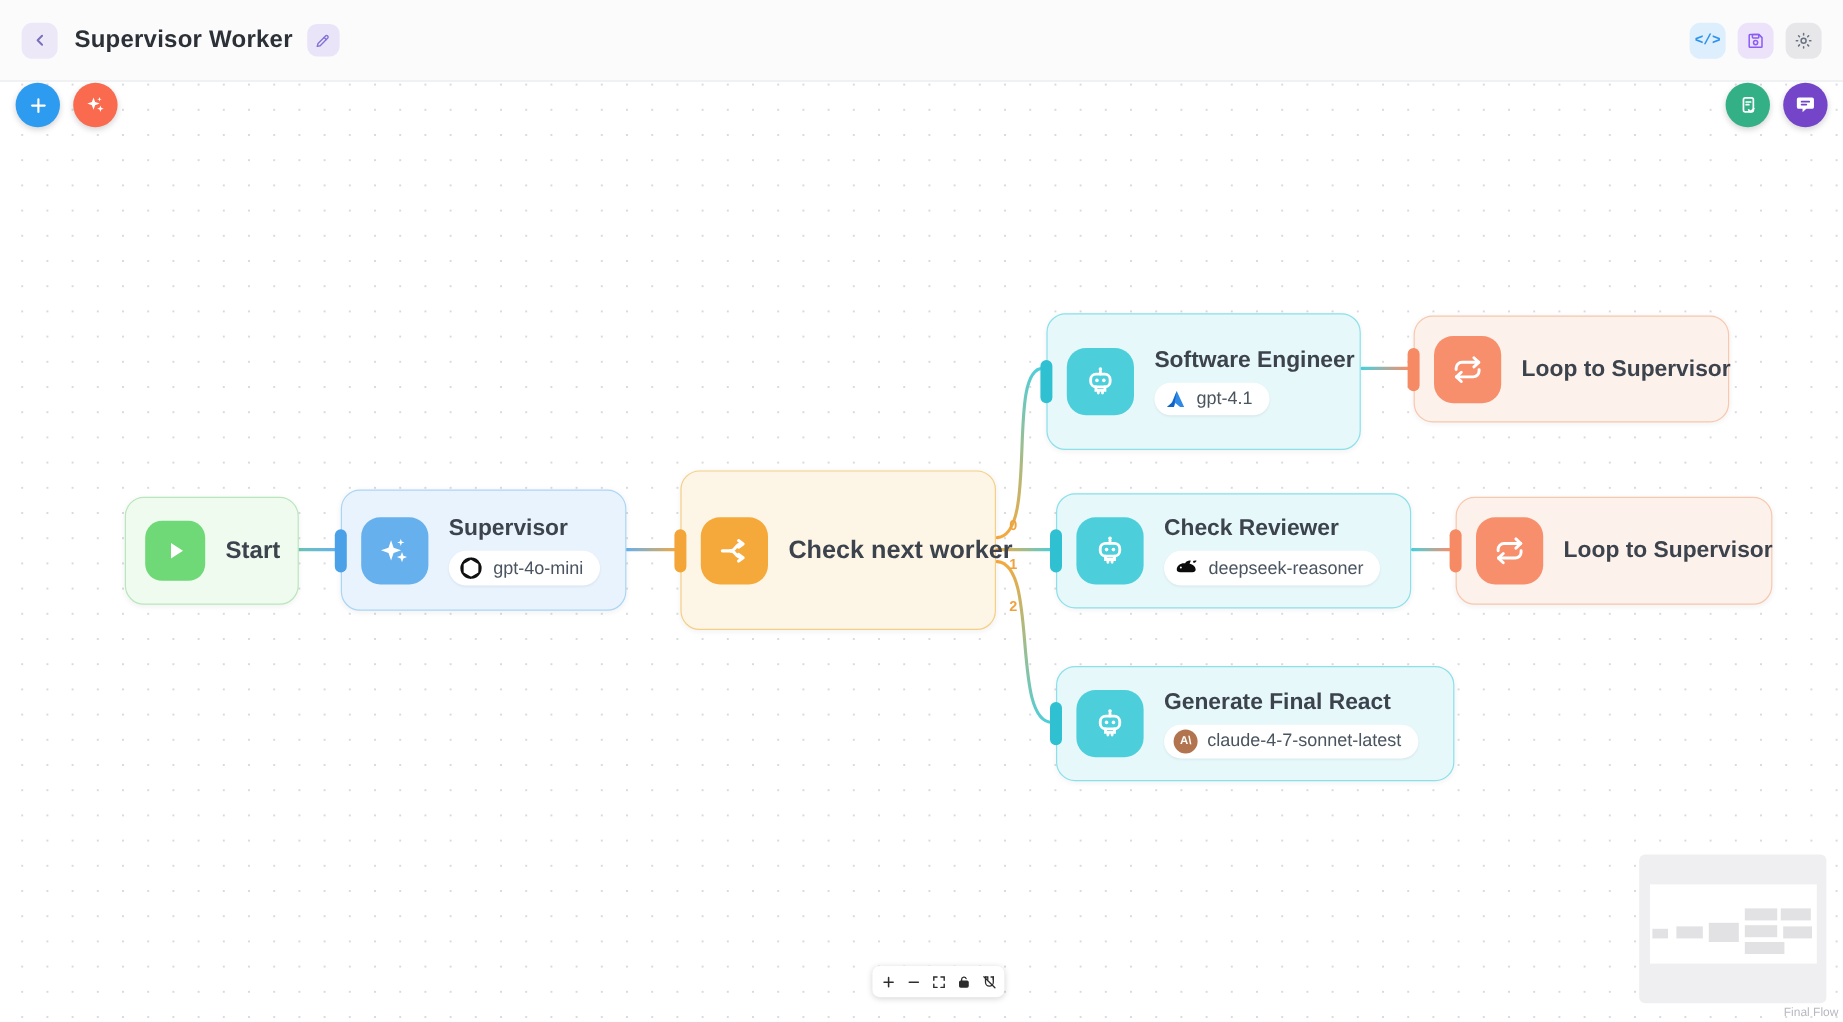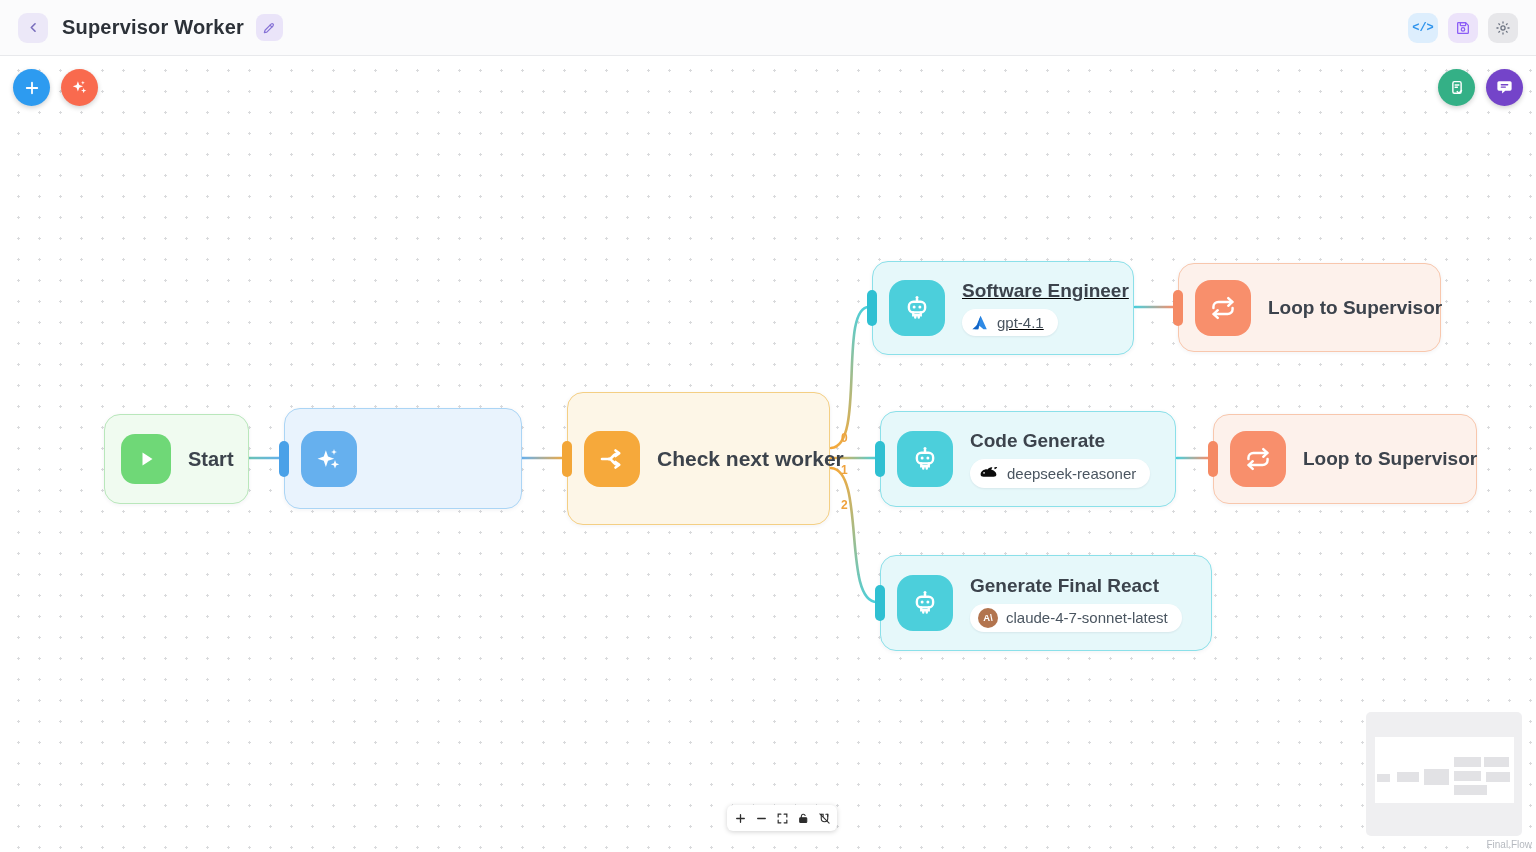--- a/index.html
+++ b/index.html
@@ -1,20 +1,20 @@
 <!DOCTYPE html>
 <html><head>
 <meta charset="utf-8">
 <style>
   * { margin:0; padding:0; box-sizing:border-box; }
   html,body { width:1536px; height:852px; font-family:"Liberation Sans", sans-serif; background:#ffffff; overflow:hidden; }
 
   
   .header {
-    position:absolute; top:0; left:0; width:1536px; height:56px;
+    position:absolute; top:0; left:0; width:1536px; height:68px;
     background:#fbfbfc; border-bottom:1px solid #e8e9ec;
     display:flex; align-items:center; padding:0 18px; z-index:20;
   }
   .hbtn {
     width:30px; height:30px; border-radius:9px; border:none; cursor:pointer;
     display:flex; align-items:center; justify-content:center; flex:0 0 auto;
   }
   .back-btn { background:#ece8f8; }
   .page-title { font-size:20px; font-weight:700; color:#2c3138; margin:0 12px 0 14px; letter-spacing:.2px; }
   .edit-btn { background:#eae4f9; width:27px; height:27px; border-radius:8px; }
@@ -220,37 +220,53 @@
 
   <div class="node p-blue" style="left:284px; top:356px; width:238px; height:101px;">
     <span class="handle handle-left h-blue"></span>
     <div class="tile tile-56 t-blue">
       <svg width="30" height="30" viewBox="0 0 24 24" fill="#fff">
           <path d="M9.5 5 L11.2 10 L16.2 11.7 L11.2 13.4 L9.5 18.4 L7.8 13.4 L2.8 11.7 L7.8 10 Z"></path>
           <path d="M16.8 12.8 L17.7 15.3 L20.2 16.2 L17.7 17.1 L16.8 19.6 L15.9 17.1 L13.4 16.2 L15.9 15.3 Z"></path>
           <path d="M16 4 L16.6 5.8 L18.4 6.4 L16.6 7 L16 8.8 L15.4 7 L13.6 6.4 L15.4 5.8 Z"></path>
         </svg>
     </div>
+    <div class="node-col">
+      <div class="node-title">Supervisor</div>
+      <div class="model-pill">
+        <svg width="21" height="21" viewBox="0 0 22 22" fill="none" stroke="#101010" stroke-width="1.7" stroke-linejoin="round">
+          <g transform="translate(11,11)">
+            <path d="M0 -8.4 A8.4 8.4 0 0 1 7.27 -4.2 L7.27 3.6"></path>
+            <path transform="rotate(60)" d="M0 -8.4 A8.4 8.4 0 0 1 7.27 -4.2 L7.27 3.6"></path>
+            <path transform="rotate(120)" d="M0 -8.4 A8.4 8.4 0 0 1 7.27 -4.2 L7.27 3.6"></path>
+            <path transform="rotate(180)" d="M0 -8.4 A8.4 8.4 0 0 1 7.27 -4.2 L7.27 3.6"></path>
+            <path transform="rotate(240)" d="M0 -8.4 A8.4 8.4 0 0 1 7.27 -4.2 L7.27 3.6"></path>
+            <path transform="rotate(300)" d="M0 -8.4 A8.4 8.4 0 0 1 7.27 -4.2 L7.27 3.6"></path>
+          </g>
+        </svg>
+        <span class="model-name">gpt-4o-mini</span>
+      </div>
+    </div>
   </div>
 
   <div class="node p-amber" style="left:567px; top:340px; width:263px; height:133px;">
     <span class="handle handle-left h-amber"></span>
     <div class="tile tile-56 t-amber">
       <svg width="30" height="30" viewBox="0 0 24 24" fill="none" stroke="#fff" stroke-width="2.1" stroke-linecap="round" stroke-linejoin="round">
         <path d="M4 12 H9.5"></path>
         <path d="M9.5 12 C13 12 12.5 7.4 17 7.4"></path>
         <path d="M9.5 12 C13 12 12.5 16.6 17 16.6"></path>
         <path d="M14.8 5.2 L17.8 7.4 L14.8 9.6"></path>
         <path d="M14.8 14.4 L17.8 16.6 L14.8 18.8"></path>
       </svg>
     </div>
     <div class="node-title title-lg">Check next worker</div>
   </div>
 
-  <div class="node p-teal" style="left:872px; top:209px; width:262px; height:94px;text-decoration:underline;">
+  <div class="node p-teal" style="left:872px; top:209px; width:262px; height:114px;">
     <span class="handle handle-left h-teal"></span>
     <div class="tile tile-56 t-teal">
       <svg width="30" height="30" viewBox="0 0 24 24" fill="none" stroke="#fff" stroke-width="1.9" stroke-linecap="round">
         <circle cx="12" cy="3.6" r="1.2" fill="#fff" stroke="none"></circle>
           <path d="M12 5 V7"></path>
         <rect x="5.5" y="7" width="13" height="8.5" rx="3.6"></rect>
         <circle cx="9.7" cy="11.2" r="1.2" fill="#fff" stroke="none"></circle>
           <circle cx="14.3" cy="11.2" r="1.2" fill="#fff" stroke="none"></circle>
         <path d="M9 15.5 V17.8 H15 V15.5"></path>
           <path d="M10.6 17.8 V19.6 M13.4 17.8 V19.6"></path>
@@ -275,21 +291,21 @@
         <circle cx="12" cy="3.6" r="1.2" fill="#fff" stroke="none"></circle>
           <path d="M12 5 V7"></path>
         <rect x="5.5" y="7" width="13" height="8.5" rx="3.6"></rect>
         <circle cx="9.7" cy="11.2" r="1.2" fill="#fff" stroke="none"></circle>
           <circle cx="14.3" cy="11.2" r="1.2" fill="#fff" stroke="none"></circle>
         <path d="M9 15.5 V17.8 H15 V15.5"></path>
           <path d="M10.6 17.8 V19.6 M13.4 17.8 V19.6"></path>
       </svg>
     </div>
     <div class="node-col">
-      <div class="node-title">Code Generate</div>
+      <div class="node-title">Check Reviewer</div>
       <div class="model-pill">
         <svg width="21" height="21" viewBox="0 0 24 24">
           <path fill="#0c0c0c" d="M3 13.2 C3 9.4 7 6.8 11 7.3 C12 5.6 14.2 4.4 16.4 4.9 L15.2 7.7 C18.2 8.3 21 10.3 21 13.2 C21 14.8 19.7 15.8 17.9 15.8 L6.4 15.8 C4.4 15.8 3 14.8 3 13.2 Z"></path>
           <circle cx="6.9" cy="11.3" r="0.95" fill="#fff"></circle>
           <path fill="#0c0c0c" d="M18.5 5.2 C19.6 4.5 21 4.4 21.9 4.9 C21.4 5.9 20.3 6.8 19 7.1 Z"></path>
         </svg>
         <span class="model-name">deepseek-reasoner</span>
       </div>
     </div>
   </div>

